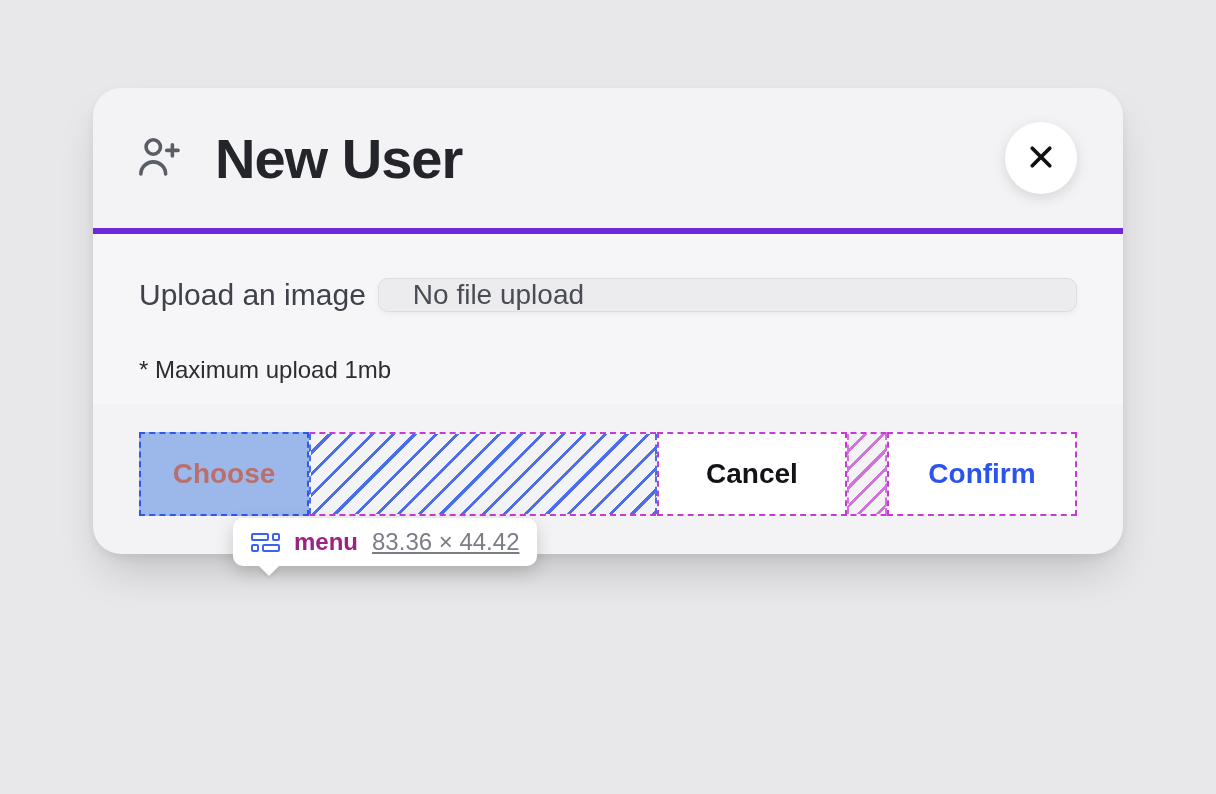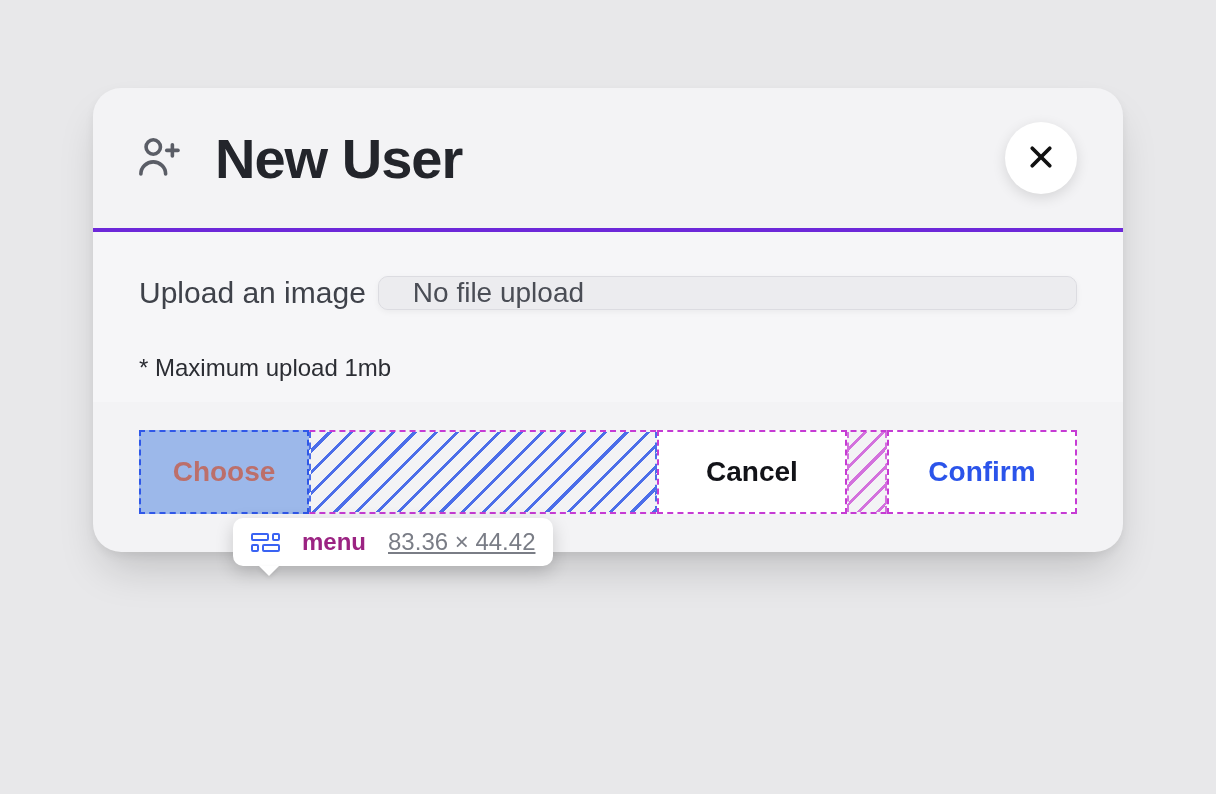--- a/index.html
+++ b/index.html
@@ -18,21 +18,21 @@
     border-radius: 28px;
     box-shadow: 0 24px 44px -10px rgba(0,0,0,0.18), 0 4px 10px rgba(0,0,0,0.06);
     overflow: visible;
     position: relative;
   }
   .modal-header {
     display: flex;
     align-items: center;
     padding: 34px 46px 34px 40px;
     gap: 28px;
-    border-bottom: 4px solid #6d28d9;
+    border-bottom: 6px solid #6d28d9;
   }
   .header-icon { color:#5a5d66; flex-shrink:0; }
   .modal-title {
     font-size: 56px;
     font-weight: 900;
     color: #23252b;
     letter-spacing: -1px;
     flex: 1;
   }
   .close-btn {
@@ -83,21 +83,21 @@
   .hint::before { content:"* "; }
 
   
   .dev-tooltip {
     position:absolute;
     left:140px; top:430px;
     background:#fff;
     border-radius:10px;
     box-shadow:0 6px 18px rgba(0,0,0,0.18);
     padding:10px 18px;
-    display:flex; align-items:center; gap:22px;
+    display:flex; align-items:center; gap:14px;
     font-size:24px;
     z-index:20;
   }
   .dev-tooltip::after{
     content:"";
     position:absolute; left:26px; bottom:-10px;
     width:0;height:0;
     border-left:10px solid transparent;
     border-right:10px solid transparent;
     border-top:10px solid #fff;

